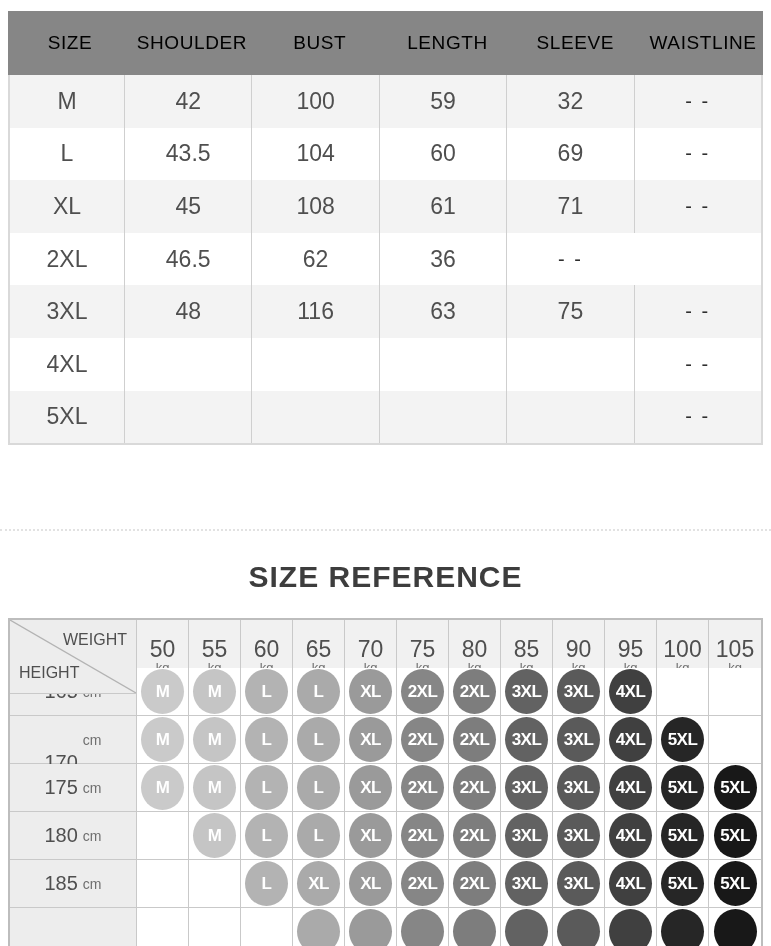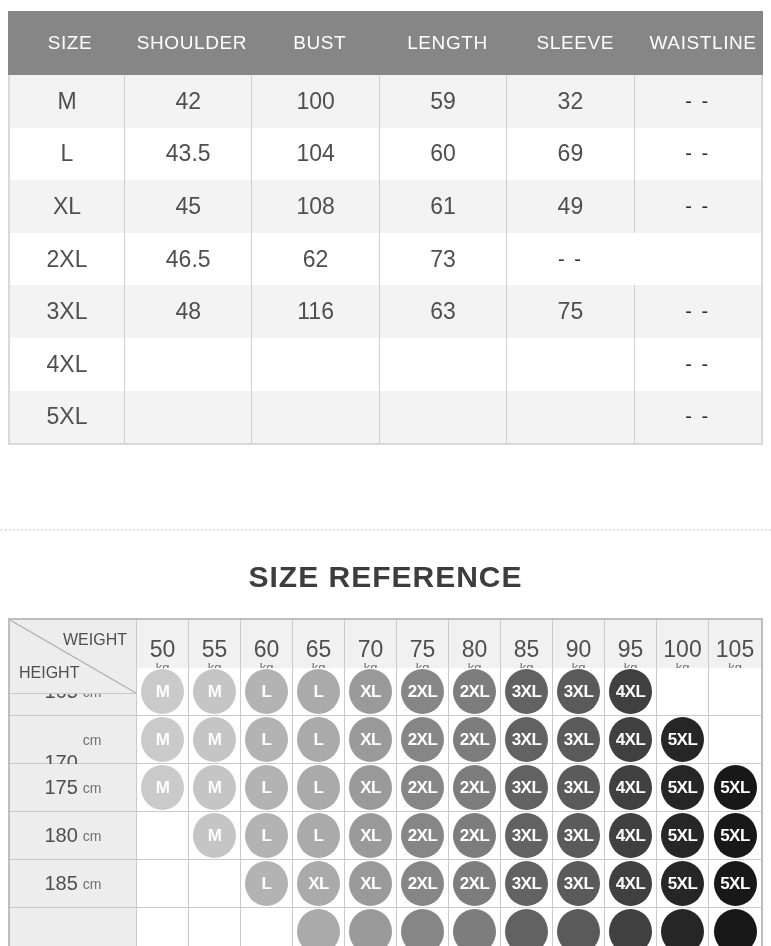--- a/index.html
+++ b/index.html
@@ -8,21 +8,21 @@
   .page { position:relative; width:771px; height:946px; overflow:hidden; background:#ffffff; }
 
   
   .m-table { position:absolute; left:8px; top:11px; width:755px; }
   .m-header {
     display:grid; grid-template-columns:116px repeat(5,1fr);
     height:64px; background:#868686;
   }
   .m-hcell {
     display:flex; align-items:center; justify-content:center;
-    color:#ffffff; font-size:19px; letter-spacing:0.6px; font-weight:400;padding-left:8px;
+    color:#000000; font-size:19px; letter-spacing:0.6px; font-weight:400;padding-left:8px;
   }
   .m-body { border:2px solid #d9d9d9; border-top:none; background:#ffffff; }
   .m-row {
     display:grid; grid-template-columns:114px repeat(5,1fr);
     height:52.6px;
   }
   .m-row.alt { background:#f3f3f3; }
   .m-cell {
     display:flex; align-items:center; justify-content:center;
     height:100%; font-size:23px; color:#4f4f4f;
@@ -97,28 +97,28 @@
           <div class="m-cell">104</div>
           <div class="m-cell">60</div>
           <div class="m-cell">69</div>
           <div class="m-cell dash">- -</div>
         </div>
         <div class="m-row alt">
           <div class="m-cell">XL</div>
           <div class="m-cell">45</div>
           <div class="m-cell">108</div>
           <div class="m-cell">61</div>
-          <div class="m-cell">49</div>
+          <div class="m-cell">71</div>
           <div class="m-cell dash">- -</div>
         </div>
         <div class="m-row">
           <div class="m-cell">2XL</div>
           <div class="m-cell">46.5</div>
           <div class="m-cell">62</div>
-          <div class="m-cell">73</div>
+          <div class="m-cell">36</div>
           <div class="m-cell dash">- -</div>
         </div>
         <div class="m-row alt">
           <div class="m-cell">3XL</div>
           <div class="m-cell">48</div>
           <div class="m-cell">116</div>
           <div class="m-cell">63</div>
           <div class="m-cell">75</div>
           <div class="m-cell dash">- -</div>
         </div>

